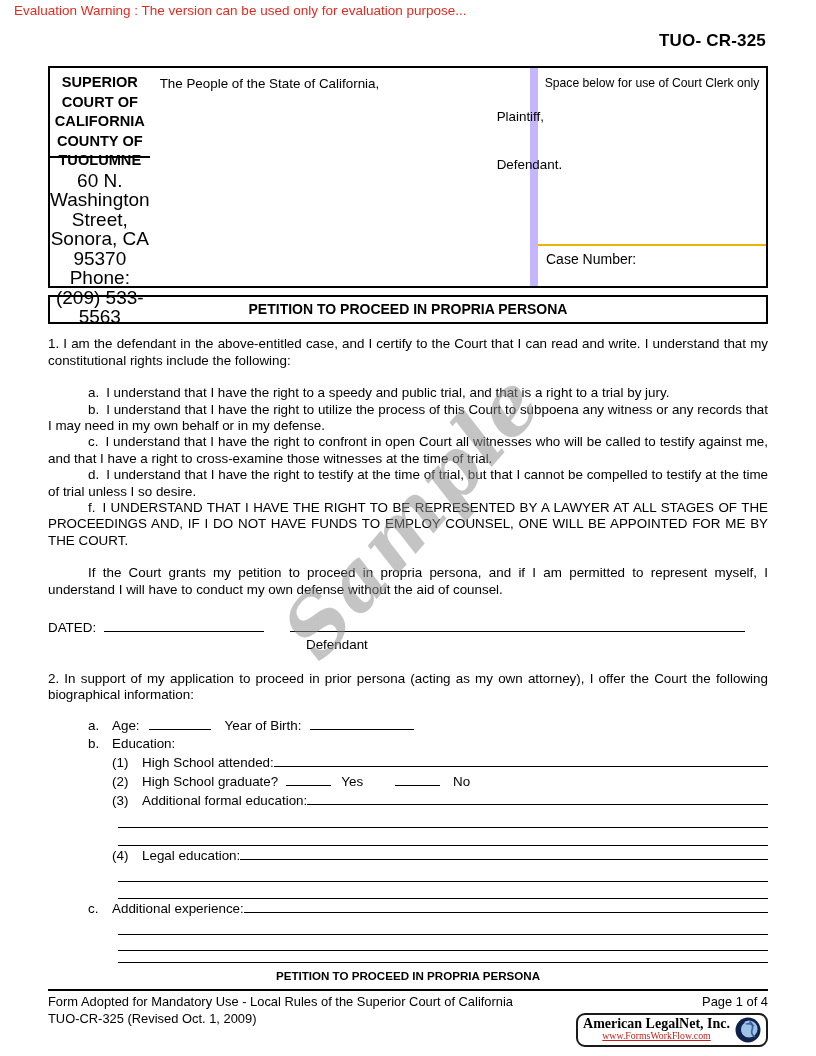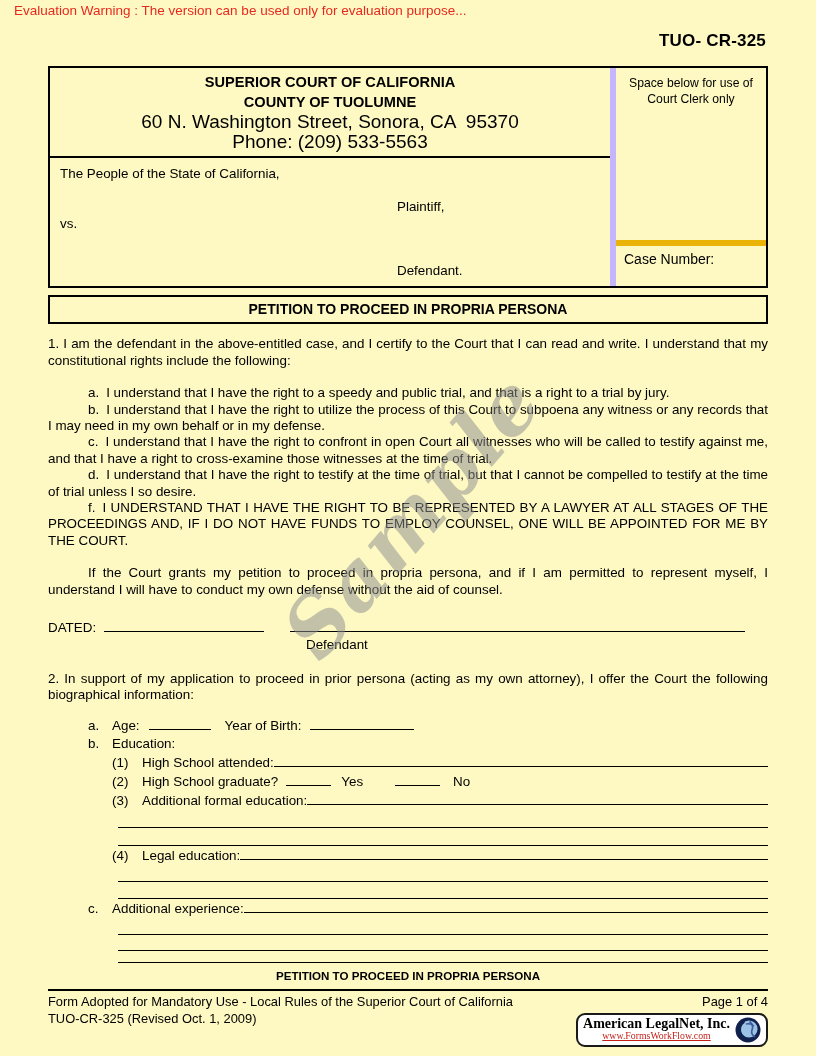--- a/index.html
+++ b/index.html
@@ -1,49 +1,49 @@
 <!DOCTYPE html>
 <html><head>
 <meta charset="utf-8">
 <style>
   * { box-sizing: border-box; margin: 0; padding: 0; }
   html, body { background: #888; }
   .page {
     position: relative;
     width: 816px; height: 1056px;
     margin: 0 auto;
-    background: #fef9c3;
+    background: #ffffff;
     font-family: "Liberation Sans", "DejaVu Sans", sans-serif;
     font-size: 13.4px;
     line-height: 16.4px;
     color: #000;
     overflow: hidden;
   }
   .eval-warning {
     position: absolute; top: 3px; left: 14px;
     color: #e8291f; font-size: 13.5px;
   }
   .form-number {
     position: absolute; top: 33px; right: 50px;
     font-weight: bold; font-size: 17px; letter-spacing: .2px;
   }
   .content { position: absolute; left: 48px; top: 66px; width: 720px; }
 
   
   .top-table { display: flex; border: 2px solid #000; height: 222px; }
-  .col-left { width: 566px; border-right: 6px solid #c4b5fd; display: flex; flex-direction: column; }
+  .col-left { width: 488px; border-right: 8px solid #c4b5fd; display: flex; }
   .court-cell { height: 90px; border-bottom: 2px solid #000; text-align: center; padding-top: 5px; }
   .court-name { font-weight: bold; font-size: 14.6px; line-height: 19.5px; }
   .court-addr { font-size: 19px; line-height: 19.5px; white-space: pre-wrap; }
   .party-cell { flex: 1; padding: 8px 15px 6px 10px; display: flex; flex-direction: column; }
   .party-right { margin-left: 337px; }
   .party-plaintiff { margin-top: 17px; }
   .party-defendant { margin-top: 31px; }
   .col-right { flex: 1; display: flex; flex-direction: column; }
-  .clerk-cell { height: 178px; border-bottom: 6px solid #eab308; text-align: center; font-size: 12.2px; padding-top: 7px; }
+  .clerk-cell { height: 178px; border-bottom: 2px solid #eab308; text-align: center; font-size: 12.2px; padding-top: 7px; }
   .case-cell { flex: 1; font-size: 14px; padding: 5px 8px; }
 
   .title-bar {
     border: 2px solid #000; margin-top: 7px;
     text-align: center; font-weight: bold; font-size: 14px;
     padding: 4px 0 5px;
   }
 
   .p1 { margin-top: 12px; text-align: justify; }
   .s1-items { margin-top: 16px; }
@@ -117,21 +117,20 @@
       <div class="col-left">
         <div class="court-cell">
           <div class="court-name">SUPERIOR COURT OF CALIFORNIA</div>
           <div class="court-name">COUNTY OF TUOLUMNE</div>
           <div class="court-addr">60 N. Washington Street, Sonora, CA  95370</div>
           <div class="court-addr">Phone: (209) 533-5563</div>
         </div>
         <div class="party-cell">
           <div>The People of the State of California,</div>
           <div class="party-right party-plaintiff">Plaintiff,</div>
-          <div>vs.</div>
           <div class="party-right party-defendant">Defendant.</div>
         </div>
       </div>
       <div class="col-right">
         <div class="clerk-cell">
           <span>Space below for use of Court Clerk only</span>
         </div>
         <div class="case-cell">
           <span>Case Number:</span>
         </div>

